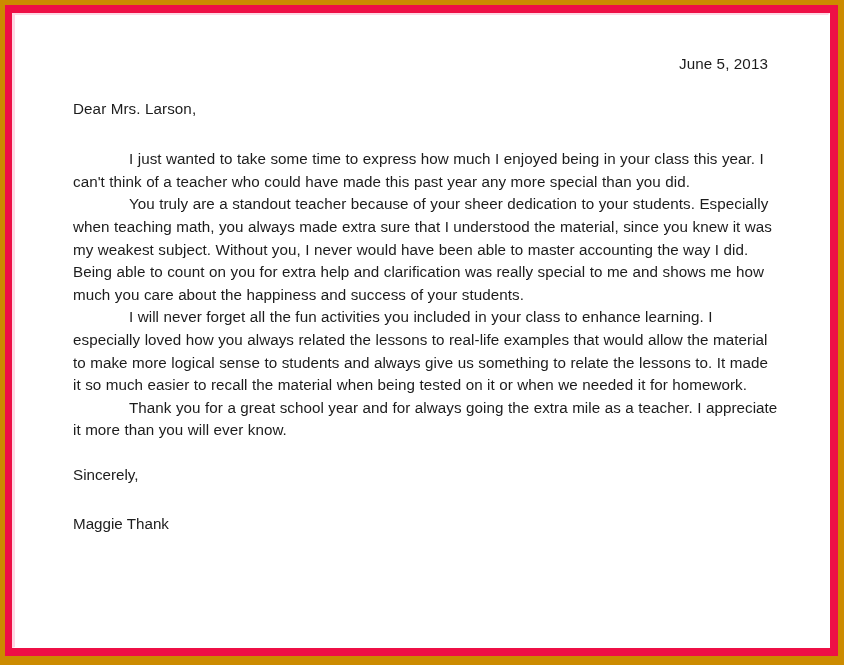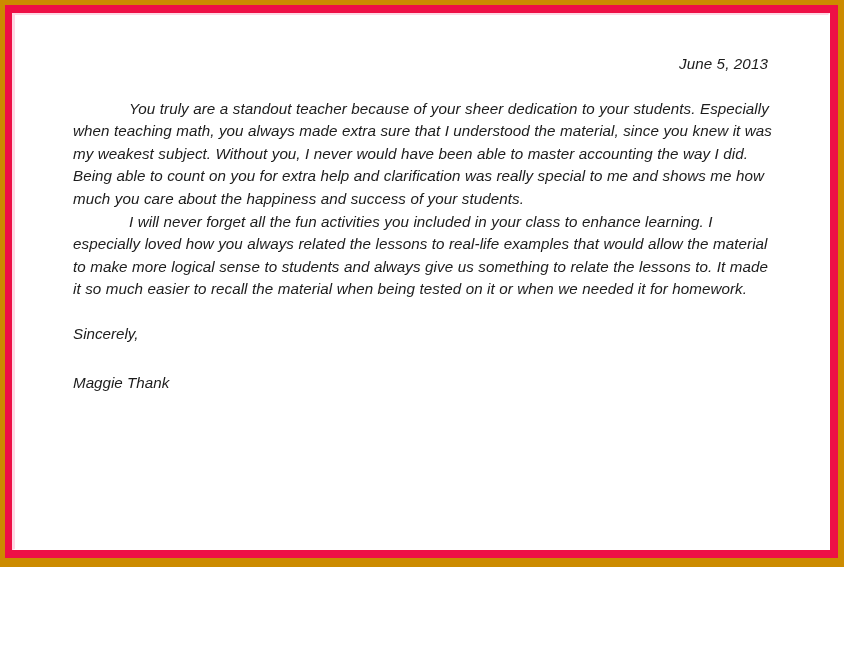--- a/index.html
+++ b/index.html
@@ -11,28 +11,27 @@
     height: 665px;
     background: #ffffff;
     font-family: "Liberation Sans", sans-serif;
     overflow: hidden;
   }
 
   
   #letter-frame {
     box-sizing: border-box;
     width: 844px;
-    height: 567px;
+    height: 665px;
     background: #ffffff;
     border-top: 5px solid #cc8b00;
     border-left: 5px solid #cc8b00;
     border-right: 6px solid #cc8b00;
     border-bottom: 9px solid #cc8b00;
     position: relative;
-    font-style: italic;
   }
 
   
   #letter-frame-inner {
     box-sizing: border-box;
     width: 100%;
     height: 100%;
     background: #ffffff;
     border-top: 8px solid #ee0f46;
     border-left: 7px solid #ee0f46;
@@ -111,24 +110,27 @@
 </head>
 <body>
 
 <div id="letter-frame">
   <div id="letter-frame-inner">
     <div id="letter-page">
       <div id="letter-content">
 
         <div class="date-line">June 5, 2013</div>
 
+        <div class="salutation">Dear Mrs. Larson,</div>
 
         <div class="body-block">
+          <p class="para">I just wanted to take some time to express how much I enjoyed being in your class this year. I can't think of a teacher who could have made this past year any more special than you did.</p>
           <p class="para">You truly are a standout teacher because of your sheer dedication to your students. Especially when teaching math, you always made extra sure that I understood the material, since you knew it was my weakest subject. Without you, I never would have been able to master accounting the way I did. Being able to count on you for extra help and clarification was really special to me and shows me how much you care about the happiness and success of your students.</p>
           <p class="para">I will never forget all the fun activities you included in your class to enhance learning. I especially loved how you always related the lessons to real-life examples that would allow the material to make more logical sense to students and always give us something to relate the lessons to. It made it so much easier to recall the material when being tested on it or when we needed it for homework.</p>
+          <p class="para">Thank you for a great school year and for always going the extra mile as a teacher. I appreciate it more than you will ever know.</p>
         </div>
 
         <div class="closing">Sincerely,</div>
 
         <div class="signature">Maggie Thank</div>
 
       </div>
     </div>
   </div>
 </div>

